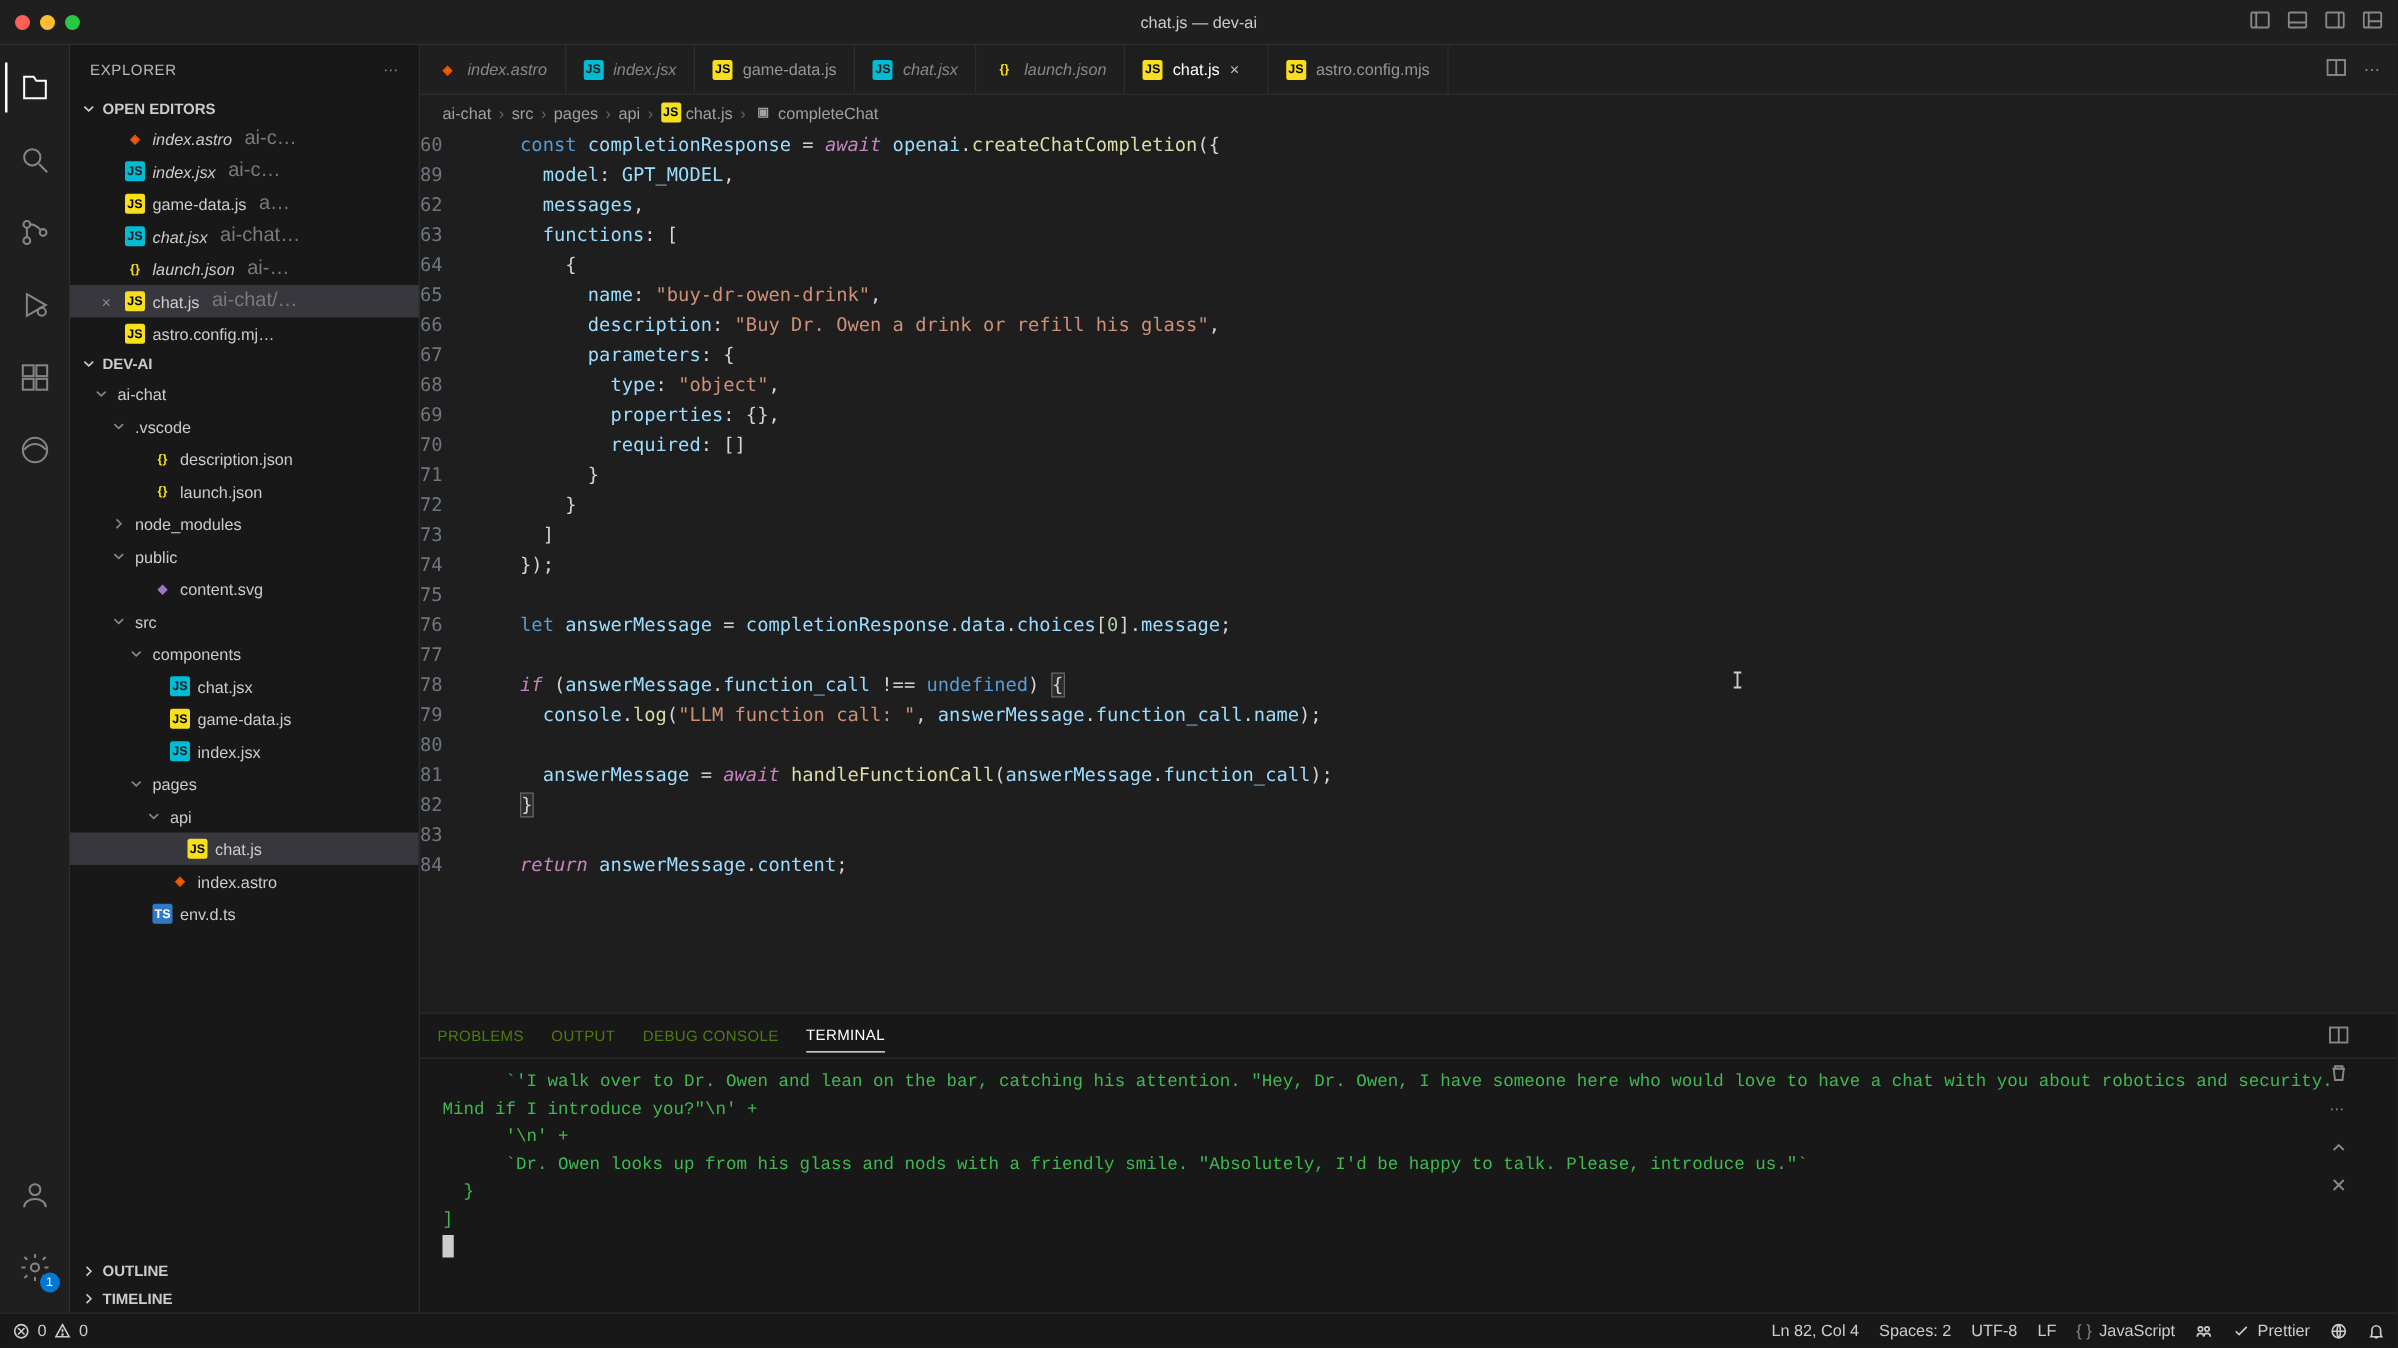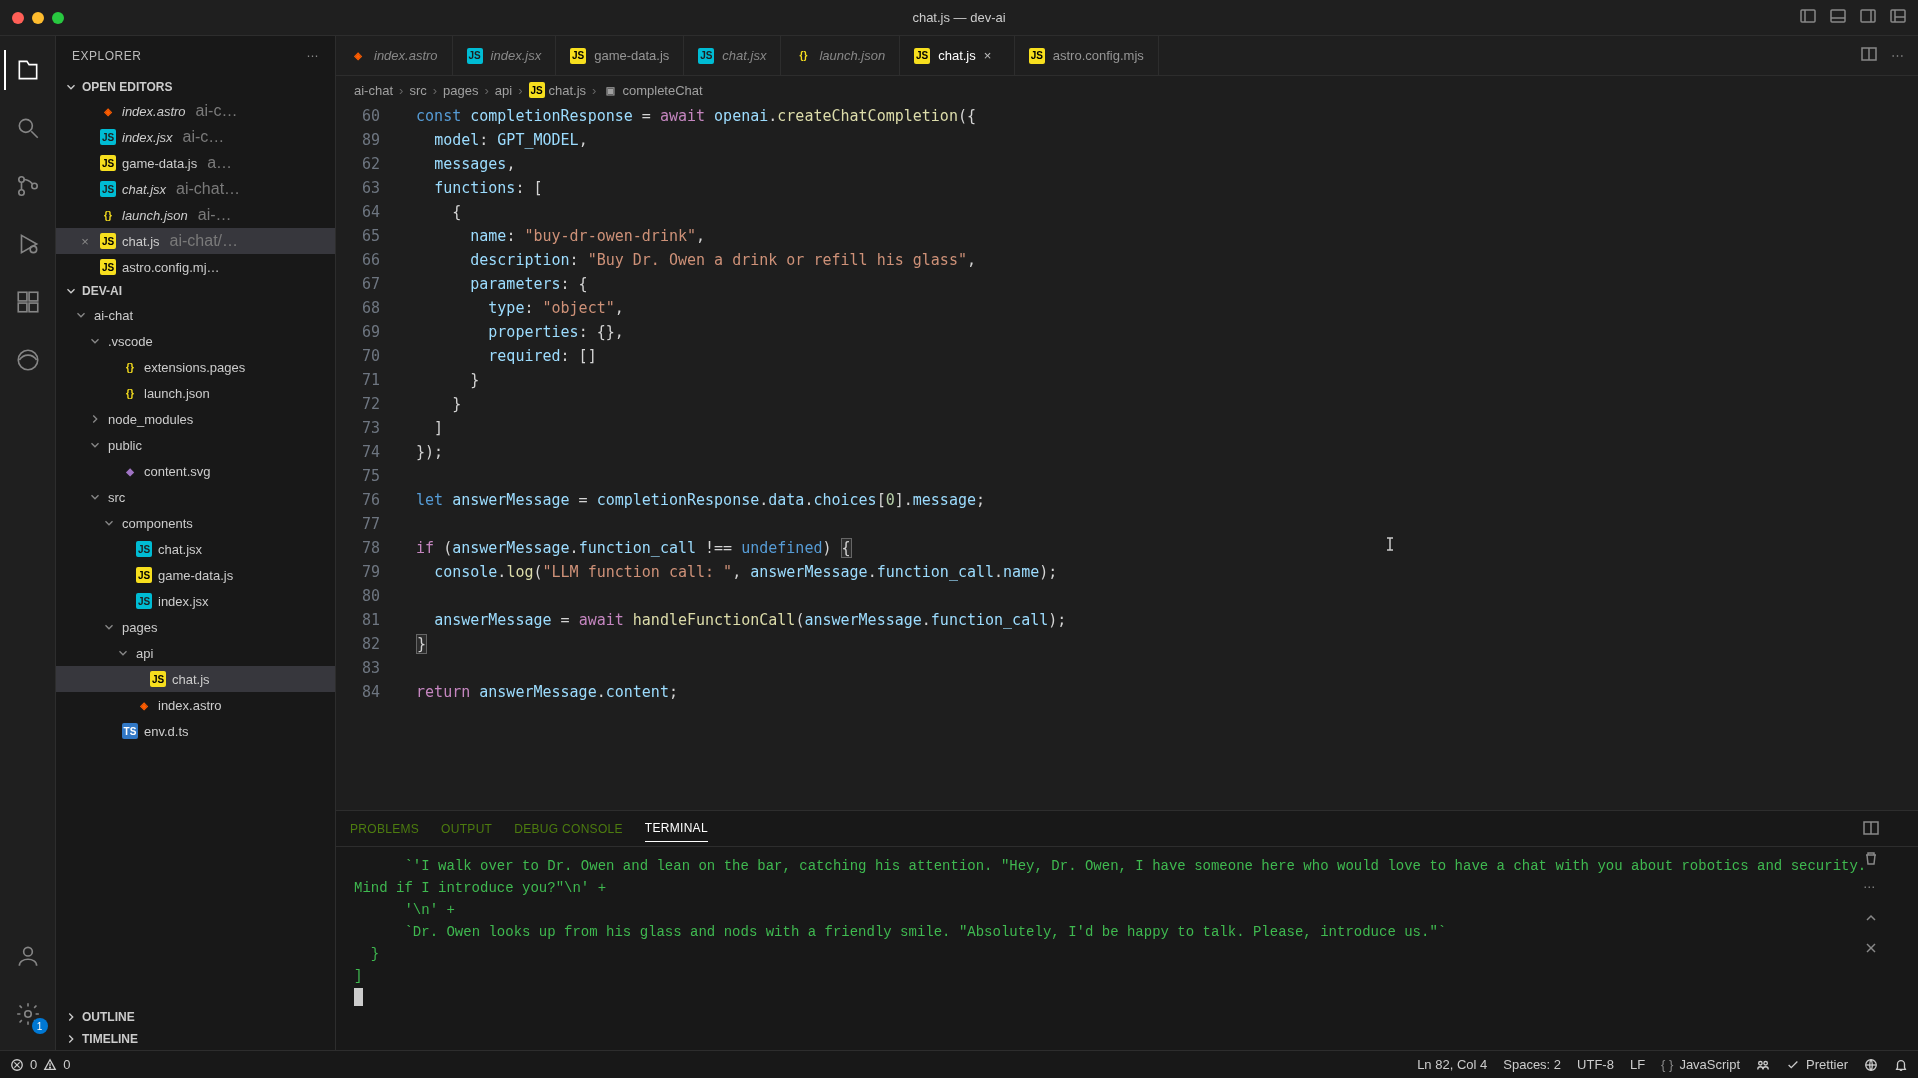--- a/index.html
+++ b/index.html
@@ -135,27 +135,27 @@
 
 
 .editor {
   flex: 1; display: flex; overflow: hidden;
   font-family: "SF Mono", Menlo, Consolas, monospace;
   font-size: 15px; line-height: 24px;
   background: #1e1e1e;
   position: relative;
 }
 .gutter {
-  width: 62px; text-align: right; color: #6e7681;
+  width: 62px; color: #6e7681;
   padding-right: 18px; user-select: none;
 }
 .gutter div { height: 24px; }
 .code { flex: 1; white-space: pre; color: #d4d4d4; }
 .code div { height: 24px; }
-.tok-keyword { color: #c586c0; }
+.tok-keyword { color: #c586c0; font-style: italic; }
 .tok-const { color: #569cd6; }
 .tok-var { color: #9cdcfe; }
 .tok-func { color: #dcdcaa; }
 .tok-string { color: #ce9178; }
 .tok-num { color: #b5cea8; }
 .tok-prop { color: #9cdcfe; }
 .tok-undefined { color: #569cd6; }
 .tok-bracket-highlight { border: 1px solid #666; background: rgba(100,100,100,0.2); }
 .cursor-mark {
   position: absolute; width: 16px; height: 16px;
@@ -367,21 +367,21 @@
           <span class="indent" style="width: 14px;"></span>
           <svg viewBox="0 0 16 16" class="folder-chev">
             <path d="M4 6l4 4 4-4"></path>
           </svg>
           <span class="item-label">.vscode</span>
         </div>
         <div class="tree-item">
           <span class="indent" style="width: 28px;"></span>
           <span style="width: 14px; display: inline-block;"></span>
           <span class="file-icon fi-json">{}</span>
-          <span class="item-label">extensions.pages</span>
+          <span class="item-label">description.json</span>
         </div>
         <div class="tree-item">
           <span class="indent" style="width: 28px;"></span>
           <span style="width: 14px; display: inline-block;"></span>
           <span class="file-icon fi-json">{}</span>
           <span class="item-label">launch.json</span>
         </div>
         <div class="tree-item">
           <span class="indent" style="width: 14px;"></span>
           <svg viewBox="0 0 16 16" class="folder-chev">

